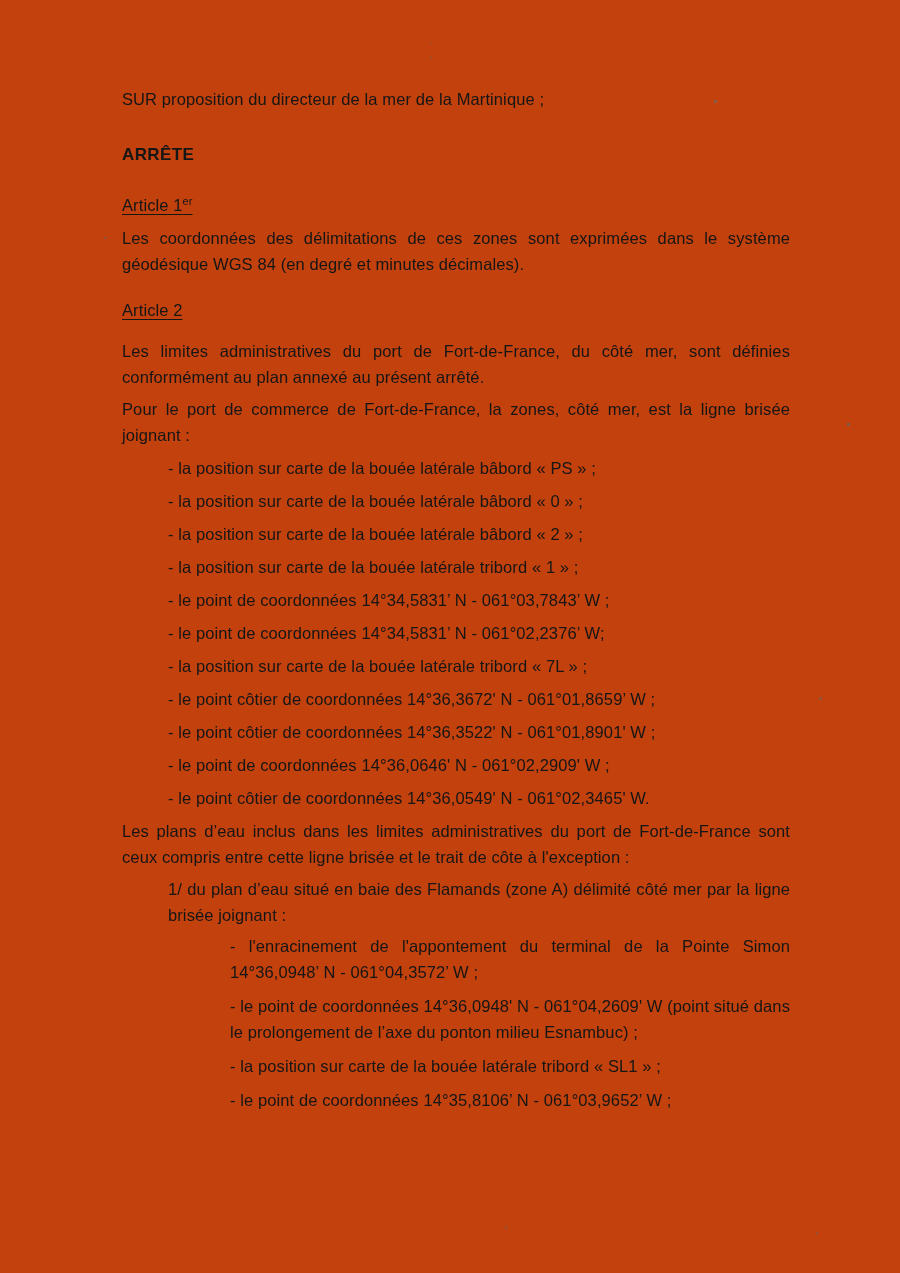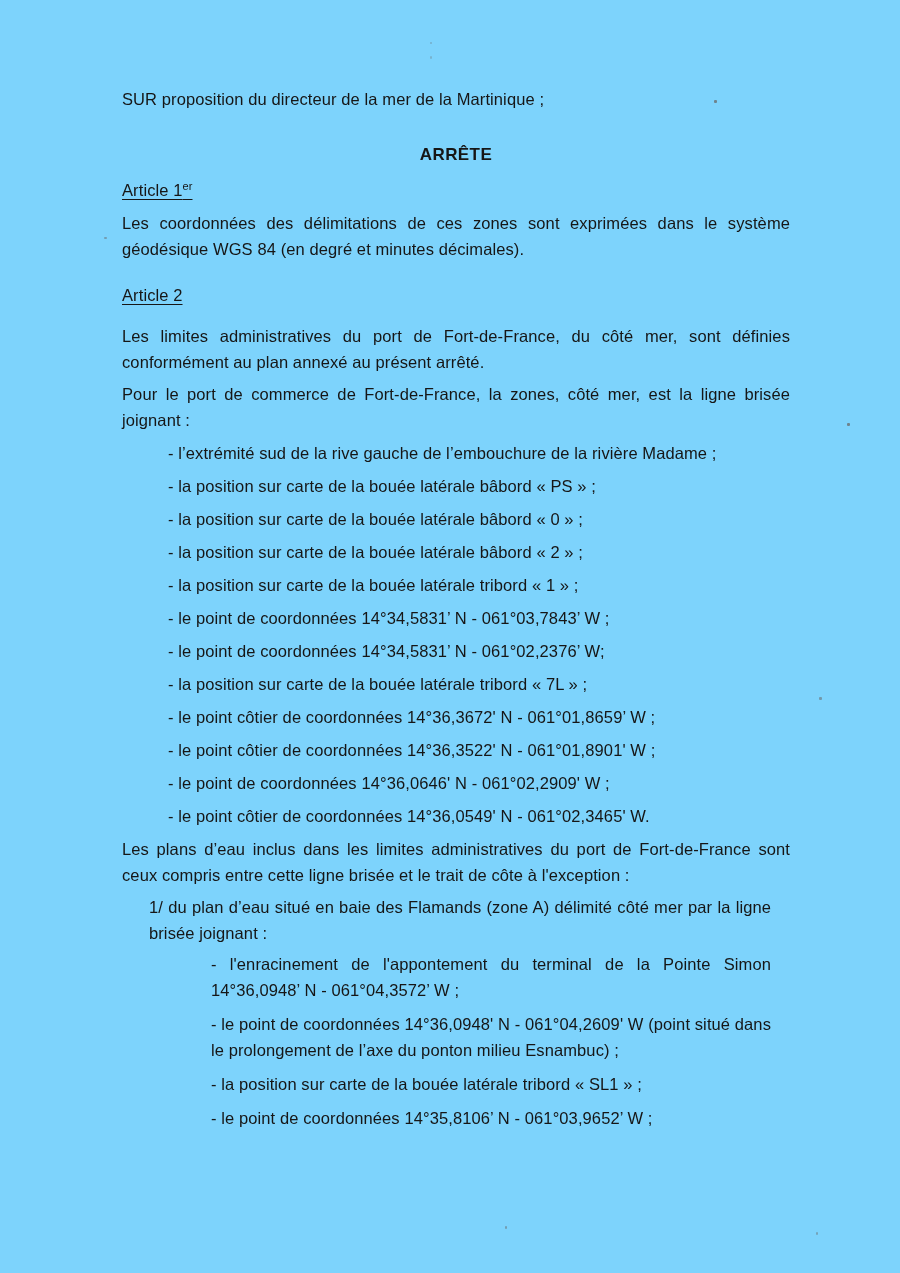--- a/index.html
+++ b/index.html
@@ -13,43 +13,42 @@
     height: 1273px;
     position: relative;
     overflow: hidden;
     font-family: "Liberation Sans", "DejaVu Sans", sans-serif;
     color: #161616;
     -webkit-font-smoothing: antialiased;
   }
   .page {
     position: absolute;
     inset: 0;
-    background: #7dd3fc;
+    background: #c2410c;
   }
   .content {
     position: absolute;
     left: 122px;
     top: 86px;
     width: 668px;
     font-size: 16.5px;
     line-height: 26px;
     letter-spacing: 0.1px;
   }
   p { margin: 0; }
   .justify { text-align: justify; text-justify: inter-word; }
 
   .heading-center {
     margin-top: 30px;
-    text-align: center;
     font-weight: 700;
     font-size: 17px;
     letter-spacing: 0.4px;
   }
   .article-title {
-    margin-top: 9px;
+    margin-top: 24px;
     font-size: 16.5px;
     font-weight: 400;
     text-decoration: underline;
     text-underline-offset: 3px;
   }
   .article-title sup {
     font-size: 11px;
     line-height: 0;
   }
   .article-title.second { margin-top: 20px; }
@@ -64,21 +63,21 @@
     padding: 0 0 0 46px;
   }
   ul.bullets li {
     margin: 0 0 7px 0;
   }
 
   .para3 { margin-top: 0; }
 
   .exception-block {
     margin-top: 6px;
-    margin-left: 27px;
+    margin-left: 46px;
     width: 622px;
   }
   ul.sub-bullets {
     list-style: none;
     margin: 5px 0 0 0;
     padding: 0 0 0 62px;
   }
   ul.sub-bullets li {
     margin: 0 0 8px 0;
     text-align: justify;
@@ -108,21 +107,20 @@
 
     <p class="para-after-title justify">Les coordonnées des délimitations de ces zones sont exprimées dans le système géodésique WGS 84 (en degré et minutes décimales).</p>
 
     <p class="article-title second">Article 2</p>
 
     <p class="para1 justify">Les limites administratives du port de Fort-de-France, du côté mer, sont définies conformément au plan annexé au présent arrêté.</p>
 
     <p class="para2 justify">Pour le port de commerce de Fort-de-France, la zones, côté mer, est la ligne brisée joignant :</p>
 
     <ul class="bullets">
-      <li>- l’extrémité sud de la rive gauche de l’embouchure de la rivière Madame ;</li>
       <li>- la position sur carte de la bouée latérale bâbord « PS » ;</li>
       <li>- la position sur carte de la bouée latérale bâbord « 0 » ;</li>
       <li>- la position sur carte de la bouée latérale bâbord « 2 » ;</li>
       <li>- la position sur carte de la bouée latérale tribord « 1 » ;</li>
       <li>- le point de coordonnées 14°34,5831’ N - 061°03,7843’ W ;</li>
       <li>- le point de coordonnées 14°34,5831’ N - 061°02,2376’ W;</li>
       <li>- la position sur carte de la bouée latérale tribord « 7L » ;</li>
       <li>- le point côtier de coordonnées 14°36,3672' N - 061°01,8659’ W ;</li>
       <li>- le point côtier de coordonnées 14°36,3522' N - 061°01,8901' W ;</li>
       <li>- le point de coordonnées 14°36,0646' N - 061°02,2909' W ;</li>

